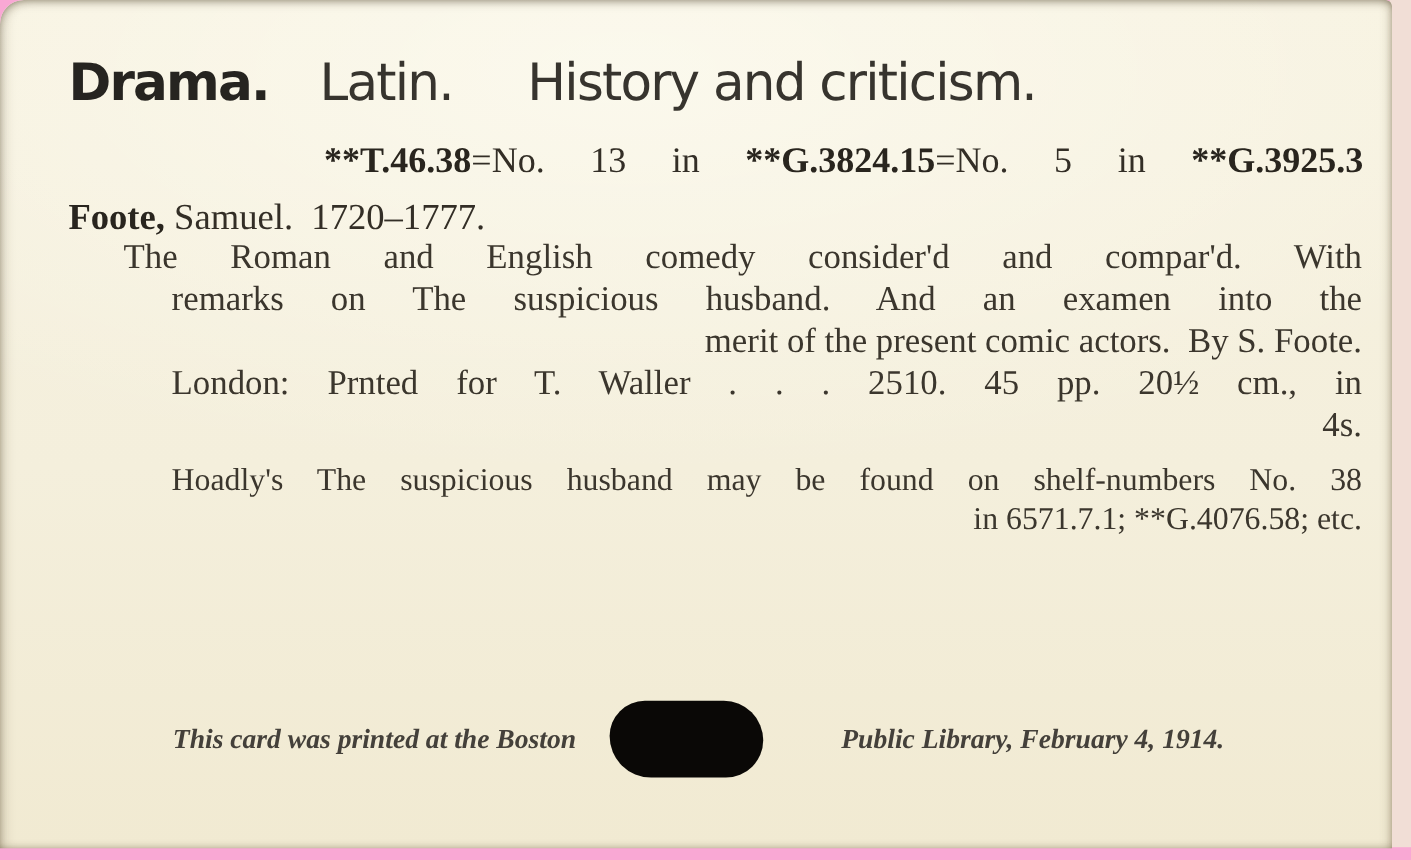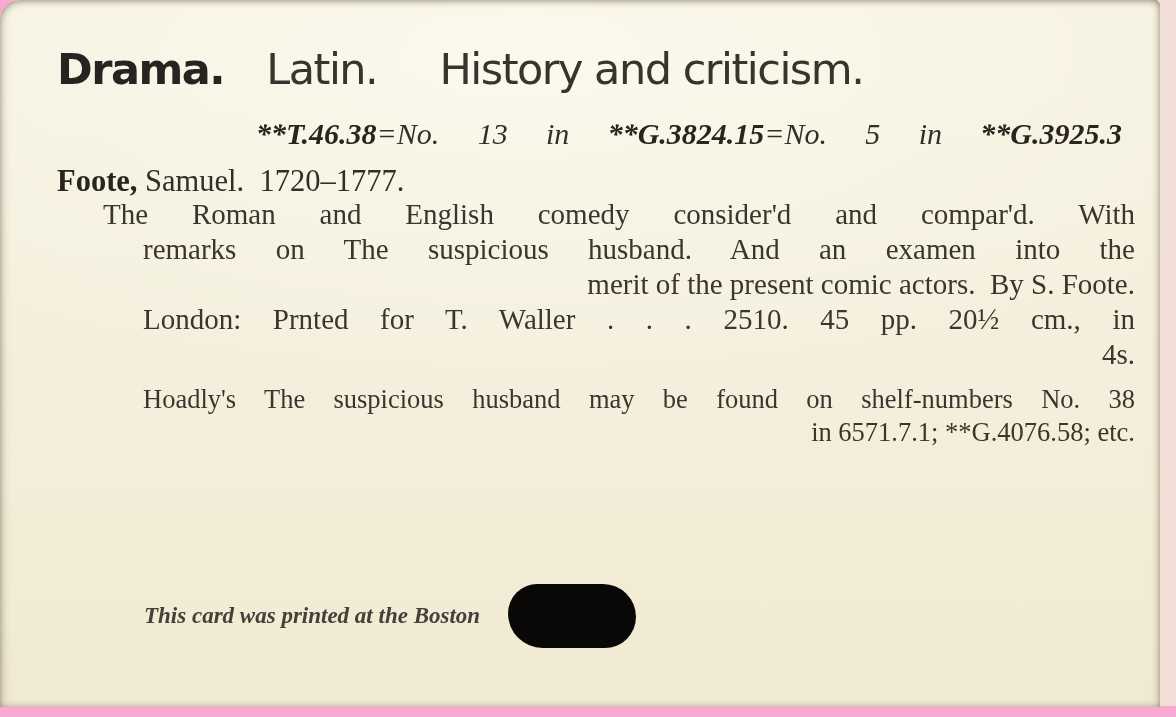--- a/index.html
+++ b/index.html
@@ -18,22 +18,22 @@
                     inset 0 -4px 8px -5px rgba(55,40,15,.35);
         color:#3b362d;}
   
   .heading{position:absolute;left:57px;top:44px;
            font-family:"DejaVu Sans","Liberation Sans",sans-serif;
            font-size:43px;letter-spacing:-1.5px;color:#262420;white-space:nowrap;}
   .heading .main{font-weight:700;}
   .heading .sub1{margin-left:30px;font-weight:400;color:#37342e;}
   .heading .sub2{margin-left:50px;font-weight:400;color:#37342e;}
   
-  .call-line{position:absolute;left:256px;top:117px;width:866px;font-size:30px;
-             color:#332e26;text-align:justify;text-align-last:justify;font-style:italic;}
+  .call-line{position:absolute;left:270px;top:117px;width:866px;font-size:30px;
+             color:#332e26;text-align:justify;text-align-last:justify;}
   .call-line b{font-weight:700;color:#29251e;}
   
   .author{position:absolute;left:57px;top:164px;font-size:30.5px;color:#332e26;}
   .author .surname{font-weight:700;color:#29251e;}
   
   .body-block{position:absolute;left:143px;top:197px;width:992px;
               font-size:29px;line-height:35px;color:#3b362d;}
   .jline{text-align:justify;text-align-last:justify;}
   .lline{text-align:right;}
   .first-line{margin-left:-40px;}
@@ -79,16 +79,17 @@
       <div class="jline">London: Prnted for T. Waller . . . 2510. 45 pp. 20½ cm., in</div>
       <div class="lline">4s.</div>
       <div class="note-block">
         <div class="jline">Hoadly's The suspicious husband may be found on shelf-numbers No. 38</div>
         <div class="lline">in 6571.7.1; **G.4076.58; etc.</div>
       </div>
     </div>
 
     <div class="footer-left">This card was printed at the Boston</div>
     <div class="redaction"></div>
+    <div class="footer-right">Public Library, February 4, 1914.</div>
 
 
   </div>
 </div>
 
 </body></html>

